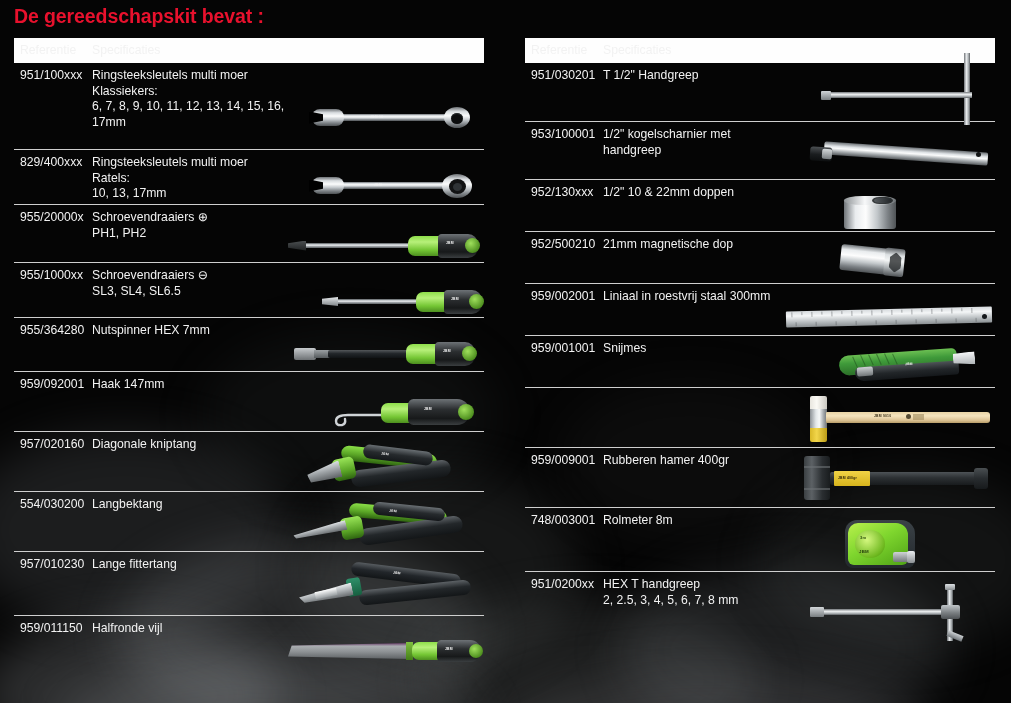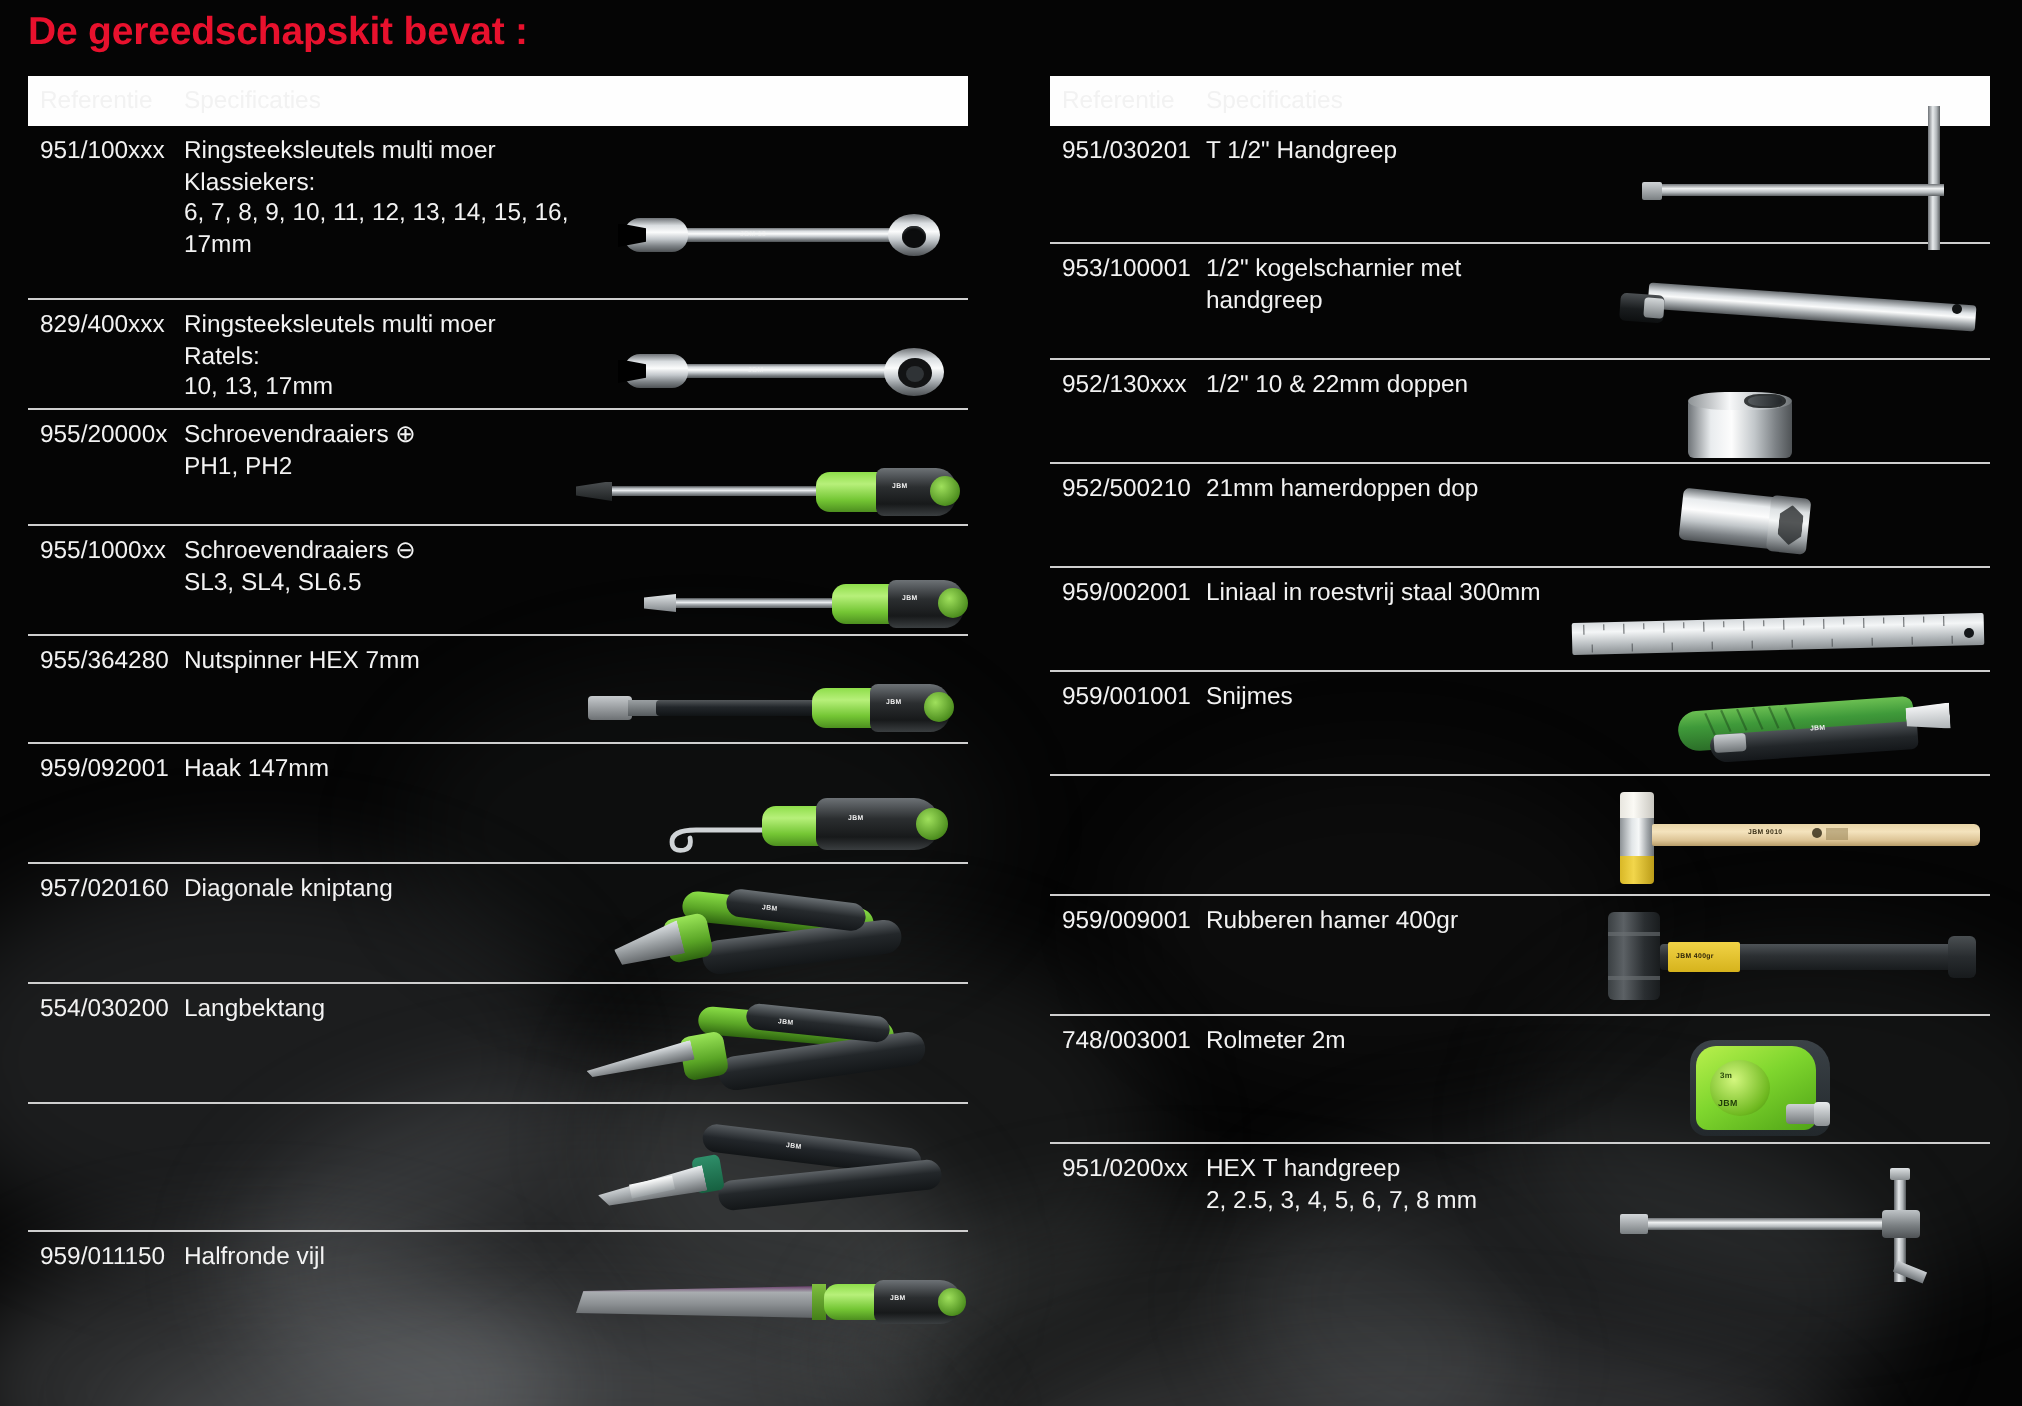--- a/index.html
+++ b/index.html
@@ -313,20 +313,24 @@
           <div style="position:absolute;left:84px;top:1px;width:72px;height:13px;border-radius:7px;transform:rotate(6deg);background:linear-gradient(180deg,#6a7074,#262a2d 50%,#14171a);"></div>
           <div style="position:absolute;left:52px;top:13px;width:22px;height:22px;border-radius:5px;transform:rotate(-10deg);background:linear-gradient(180deg,#9ae558,#5aa526 60%,#2e6410);"></div>
 
           <div style="position:absolute;left:4px;top:22px;width:54px;height:10px;transform:rotate(-13deg);background:linear-gradient(180deg,#e3e7ea,#a0a5a8 48%,#5e6265);clip-path:polygon(100% 0,100% 100%,4% 70%,0 34%);"></div>
           <div class="chip" style="left:100px;top:5px;transform:rotate(5deg);">JBM</div>
         </div>
       </div>
     </div>
 
     <div class="row" style="height:64px">
+      <div class="row-text">
+        <div class="ref">957/010230</div>
+        <div class="spec">Lange fittertang</div>
+      </div>
       <div class="imgwrap" style="width:185px;height:48px;right:6px;bottom:1px">
         <div class="tool" style="position:absolute;left:0;top:0;width:185px;height:48px;">
           <div style="position:absolute;left:58px;top:2px;width:110px;height:14px;border-radius:7px;transform:rotate(7deg);background:linear-gradient(180deg,#585d61,#22262a 48%,#121517);"></div>
           <div style="position:absolute;left:66px;top:19px;width:112px;height:15px;border-radius:8px;transform:rotate(-6deg);background:linear-gradient(180deg,#5d6266,#23272a 45%,#131618);"></div>
 
           <div style="position:absolute;left:54px;top:12px;width:14px;height:18px;border-radius:3px;transform:rotate(-10deg);background:linear-gradient(180deg,#2f8f6a,#166040);"></div>
 
           <div style="position:absolute;left:6px;top:22px;width:54px;height:13px;transform:rotate(-12deg);background:linear-gradient(180deg,#eceff1,#aeb3b6 46%,#63676a);clip-path:polygon(100% 0,100% 100%,8% 78%,0 30%);"></div>
           <div style="position:absolute;left:22px;top:24px;width:22px;height:7px;transform:rotate(-12deg);background:linear-gradient(180deg,#fbfcfc,#9aa0a3);"></div>
           <div class="chip" style="left:100px;top:5px;transform:rotate(7deg);">JBM</div>
@@ -404,21 +408,21 @@
           <div style="position:absolute;left:0;top:1px;width:52px;height:9px;border-radius:50%/70%;background:linear-gradient(90deg,#8d9295,#f7f8f9 40%,#b7bcbf 75%,#6b7073);"></div>
           <div style="position:absolute;left:28px;top:2px;width:21px;height:7px;border-radius:50%/70%;background:#1a1d1f;opacity:.85;"></div>
           <div style="position:absolute;left:30px;top:3px;width:17px;height:5px;border-radius:50%/70%;background:linear-gradient(90deg,#555a5d,#23272a);"></div>
         </div>
       </div>
     </div>
 
     <div class="row" style="height:52px">
       <div class="row-text">
         <div class="ref">952/500210</div>
-        <div class="spec">21mm hamerdoppen dop</div>
+        <div class="spec">21mm magnetische dop</div>
       </div>
       <div class="imgwrap" style="width:120px;height:46px;right:65px;bottom:-2px">
         <div class="tool" style="position:absolute;left:30px;top:4px;width:62px;height:42px;transform:rotate(6deg);">
           <div style="position:absolute;left:0;top:4px;width:62px;height:26px;border-radius:3px;background:linear-gradient(180deg,#6f7478 0%,#e9ecee 20%,#fdfdfd 40%,#c2c7ca 62%,#7d8286 82%,#4f5356 100%);"></div>
           <div style="position:absolute;left:44px;top:3px;width:20px;height:28px;border-radius:3px;background:linear-gradient(180deg,#5d6165,#dde1e3 25%,#f4f6f6 45%,#a9aeb1 72%,#4f5356);"></div>
           <div style="position:absolute;left:49px;top:7px;width:12px;height:20px;background:#1d2022;opacity:.75;clip-path:polygon(50% 0,100% 25%,100% 75%,50% 100%,0 75%,0 25%);"></div>
         </div>
       </div>
     </div>
 
@@ -534,21 +538,21 @@
 
           <div style="position:absolute;left:38px;top:17px;width:36px;height:15px;background:linear-gradient(180deg,#f1d346,#d6b31c);border-radius:1px;"></div>
           <div class="chip" style="left:42px;top:22px;color:#2e2408;">JBM 400gr</div>
         </div>
       </div>
     </div>
 
     <div class="row" style="height:64px">
       <div class="row-text">
         <div class="ref">748/003001</div>
-        <div class="spec">Rolmeter 2m</div>
+        <div class="spec">Rolmeter 8m</div>
       </div>
       <div class="imgwrap" style="width:130px;height:58px;right:42px;bottom:1px">
         <div class="tool" style="position:absolute;left:22px;top:6px;width:74px;height:52px;">
 
           <div style="position:absolute;left:0;top:2px;width:70px;height:48px;border-radius:12px 14px 8px 8px;background:linear-gradient(180deg,#3b4247,#22282c);"></div>
 
           <div style="position:absolute;left:3px;top:5px;width:60px;height:42px;border-radius:10px 12px 6px 6px;background:linear-gradient(150deg,#b9f04d 0%,#7fd62e 45%,#4fa316 100%);"></div>
 
           <div style="position:absolute;left:10px;top:12px;width:30px;height:28px;border-radius:50%;background:radial-gradient(circle at 40% 35%,#d4f77f,#6eb81f 70%,#3d7d10);"></div>
           <div class="chip" style="left:15px;top:17px;color:#2b4a0c;font-size:4px;">3m</div>

